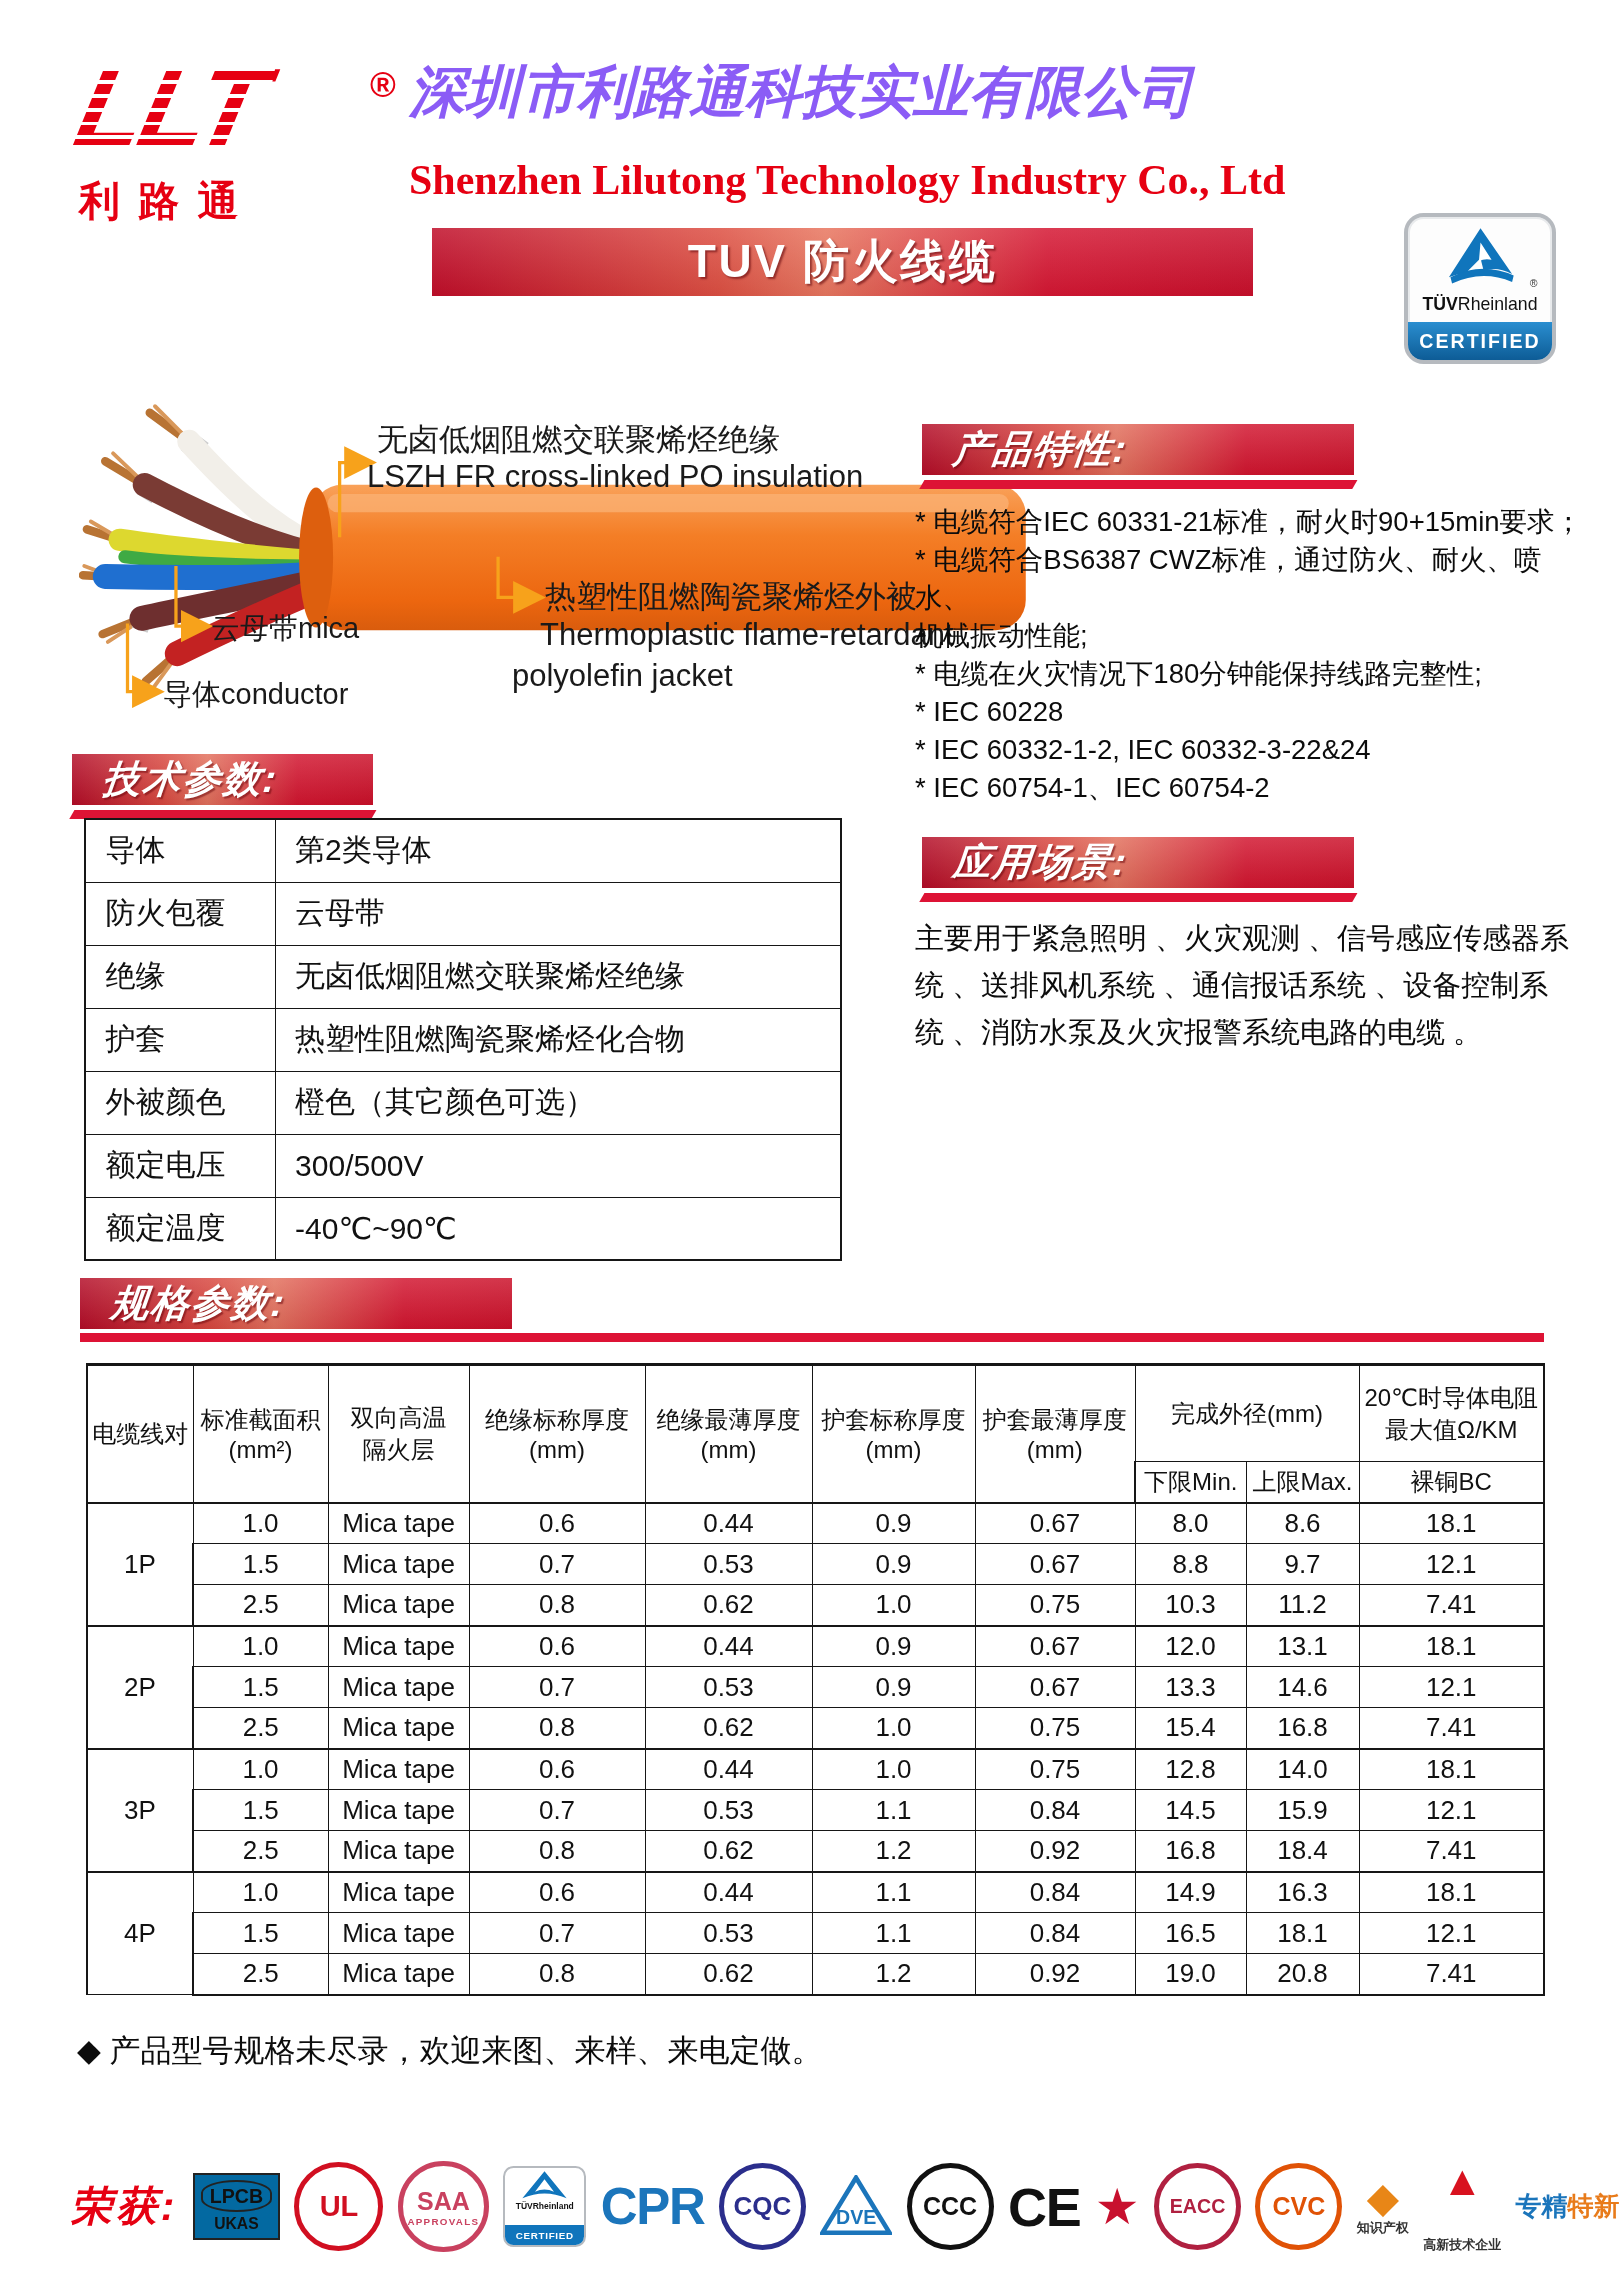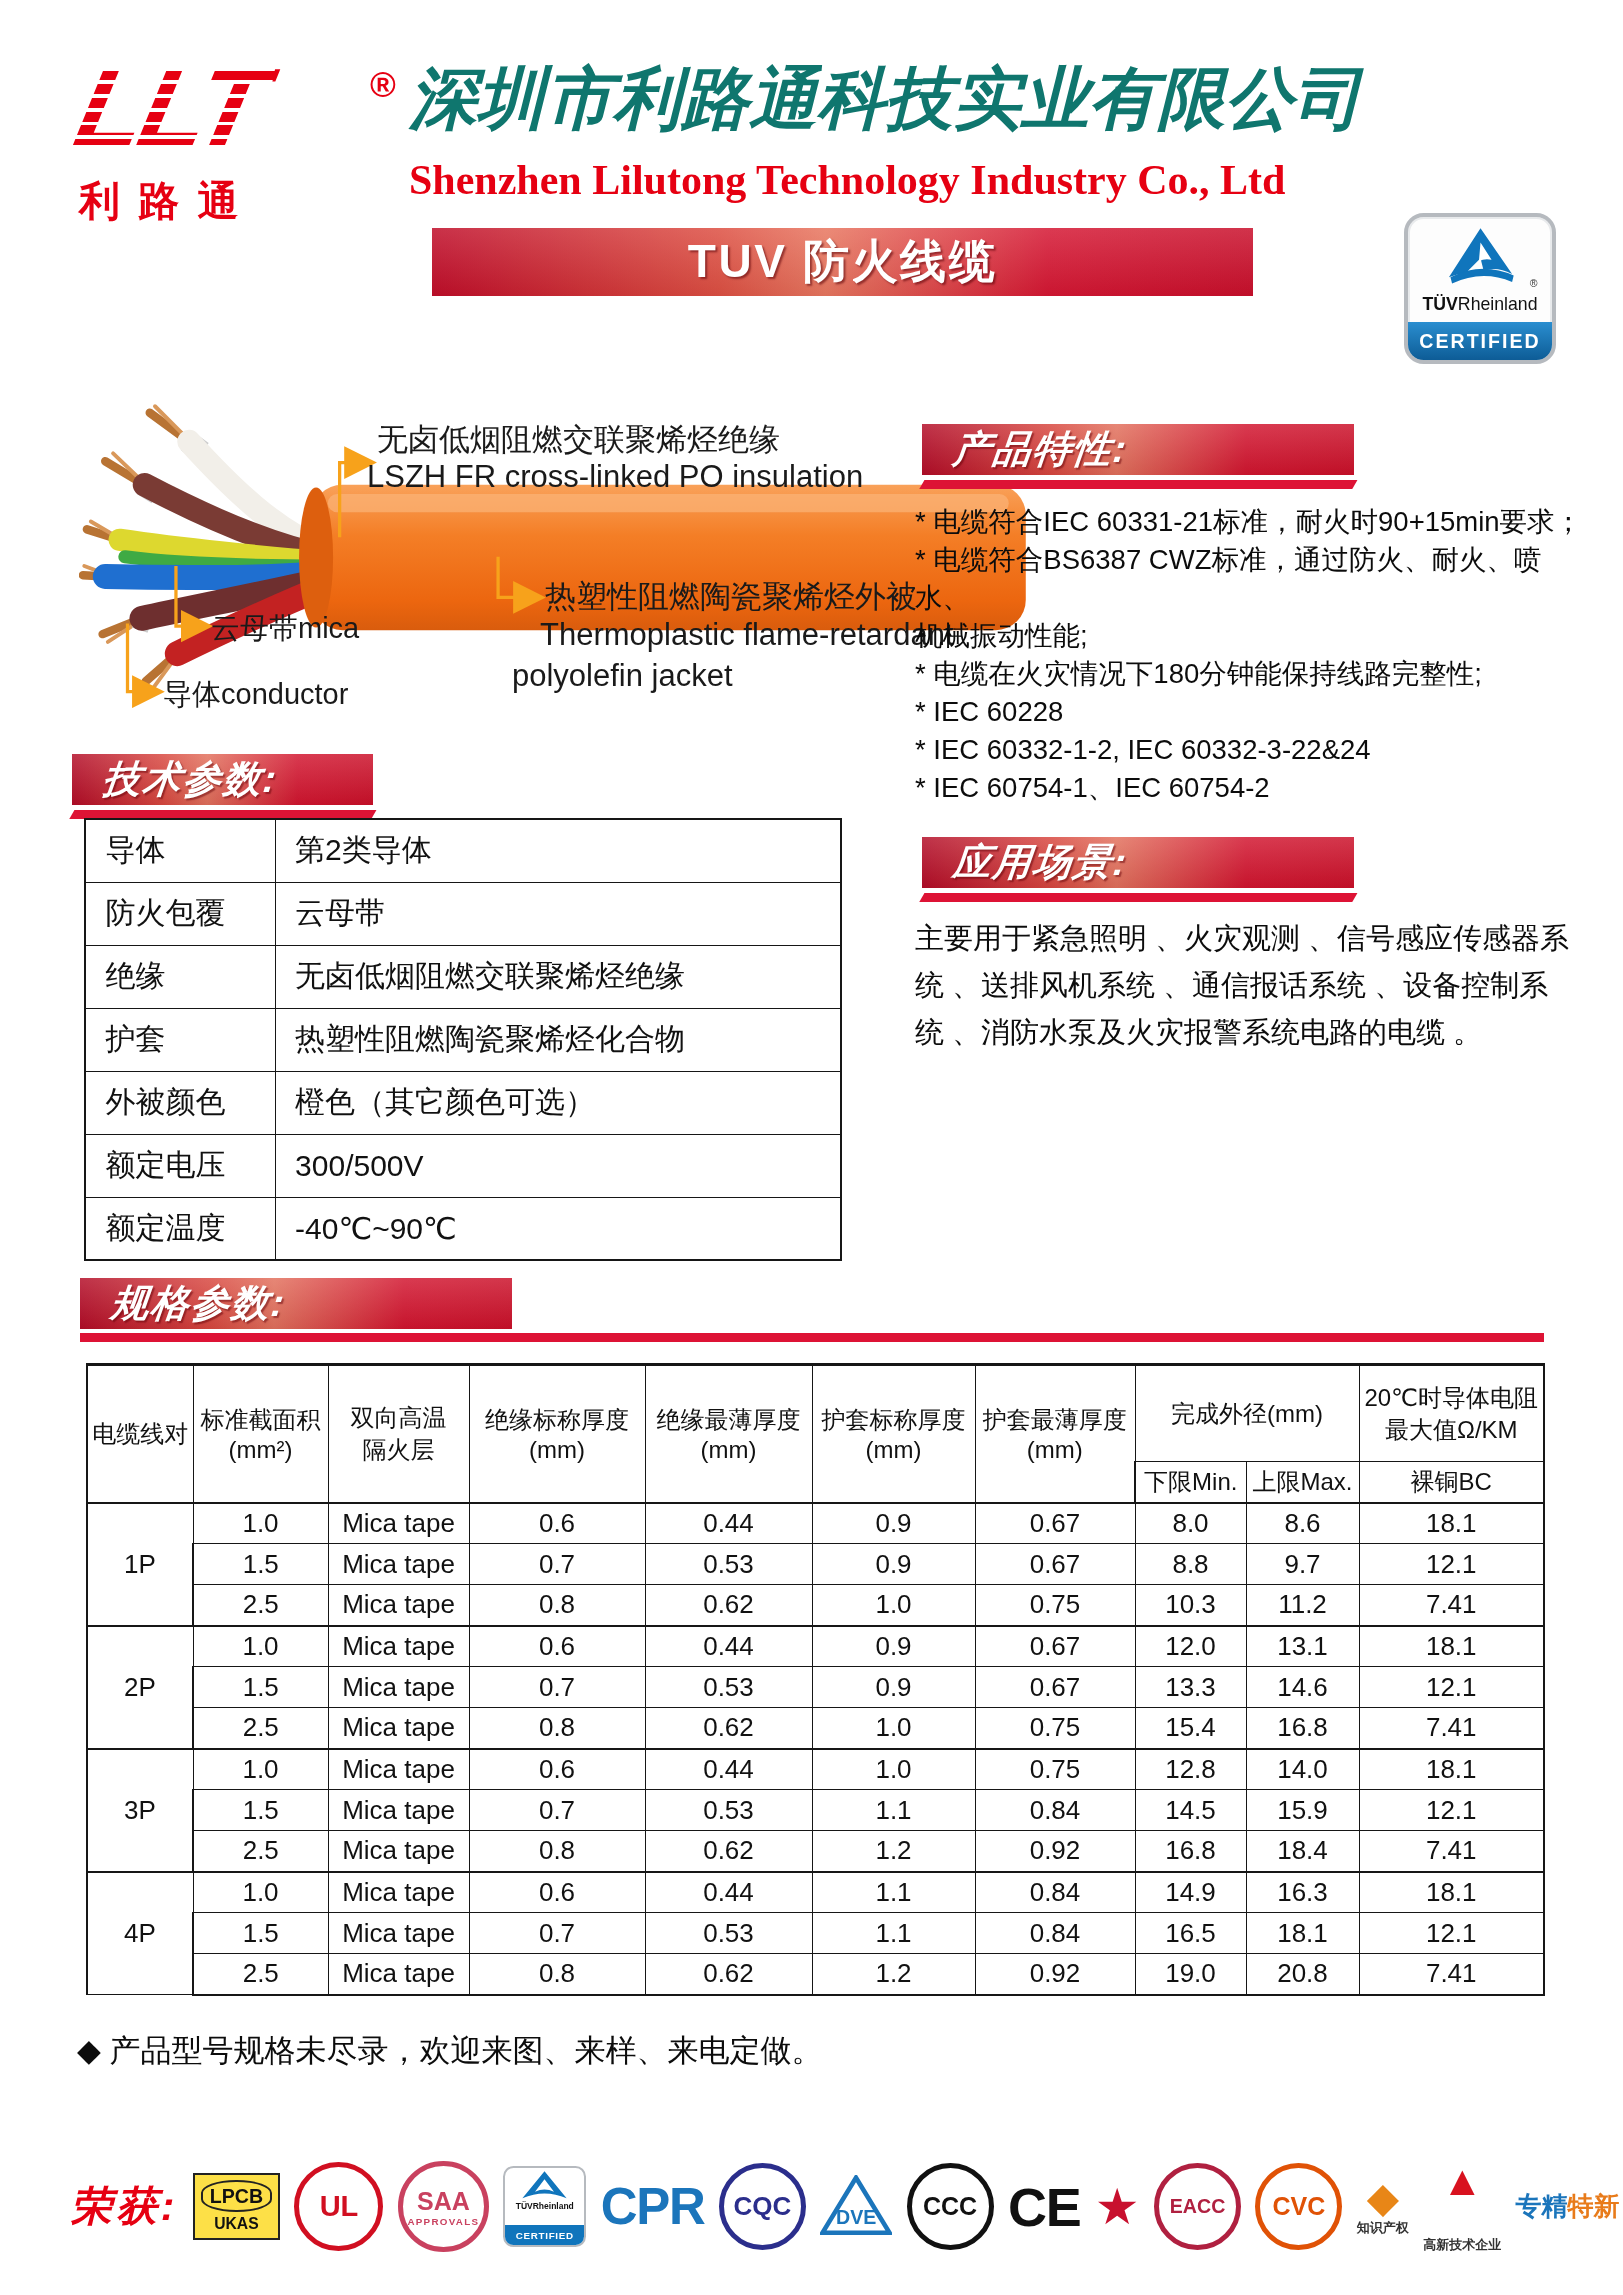--- a/index.html
+++ b/index.html
@@ -8,22 +8,22 @@
   [data-interactable]{box-sizing:border-box;}
 
   
   .logo-block{position:absolute;left:79px;top:52px;width:275px;}
   .logo-llt{position:relative;display:inline-block;font-size:110px;line-height:1;font-weight:900;
             font-style:italic;color:#e60012;letter-spacing:-3.9px;transform:skewX(-12deg);}
   .logo-llt::after{content:"";position:absolute;left:-19.6px;right:-6.5px;top:5.2px;bottom:9.2px;
             background:repeating-linear-gradient(180deg,transparent 0 9.8px,#ffffff 9.8px 13.7px);}
   .logo-reg{position:absolute;left:291px;top:13px;font-size:35px;font-weight:700;color:#e60012;}
   .logo-cn{margin-top:11.8px;font-size:41px;font-weight:800;color:#e60012;letter-spacing:18.3px;white-space:nowrap;}
-  .company-cn{position:absolute;left:409px;top:62px;width:956px;font-size:68px;line-height:1.1;
-            font-weight:900;color:#0f766e;font-family:"Liberation Serif","DejaVu Serif",serif;
+  .company-cn{position:absolute;left:409px;top:62px;width:956px;font-size:56px;line-height:1.1;
+            font-weight:900;color:#8b5cf6;font-family:"Liberation Serif","DejaVu Serif",serif;
             font-style:italic;white-space:nowrap;}
   .company-en{position:absolute;left:409px;top:156px;width:956px;font-size:42px;font-weight:700;
             color:#e60012;font-family:"Liberation Serif","DejaVu Serif",serif;white-space:nowrap;}
   .tuv-banner{position:absolute;left:432px;top:228px;width:821px;height:68px;
             background:linear-gradient(180deg,rgba(255,255,255,.15),rgba(0,0,0,.05)),
                        linear-gradient(90deg,#c00d29 0%,#dd4f42 35%,#e8765f 48%,#d51733 75%,#c90f2b 100%);
             display:flex;align-items:center;justify-content:center;}
   .tuv-banner span{color:#fff;font-size:46px;font-weight:900;letter-spacing:2.6px;
             text-shadow:2px 2px 2px rgba(90,0,8,.55);}
 
@@ -88,21 +88,21 @@
 
   .note{position:absolute;left:77px;top:2030px;font-size:31px;color:#0c0c0c;}
 
   
   .footer{position:absolute;left:71px;top:2146px;width:1505px;height:121px;display:flex;
           align-items:center;gap:14.4px;}
   .award{font-size:41px;font-weight:900;font-style:italic;color:#e60012;letter-spacing:3.9px;white-space:nowrap;}
   .logo-item{display:flex;flex-direction:column;align-items:center;justify-content:center;flex:0 0 auto;}
   .lg-ring{border-radius:50%;display:flex;flex-direction:column;align-items:center;justify-content:center;
            font-weight:900;}
-  .lg-box{border:2.6px solid #222;background:#fde047;padding:5.2px 6.5px;display:flex;flex-direction:column;
+  .lg-box{border:2.6px solid #222;background:#0369a1;padding:5.2px 6.5px;display:flex;flex-direction:column;
           align-items:center;gap:2.6px;font-weight:700;}
   .lg-plain{font-weight:900;letter-spacing:-1.3px;}
   .lg-sub{font-size:13px;font-weight:700;margin-top:2.6px;color:#333;text-align:center;line-height:1.15;}
   .lg-tuv{width:79px;height:77px;border:2.6px solid #b6babf;border-radius:10.5px;background:#fff;
           position:relative;overflow:hidden;}
   .lg-tuv .t{position:absolute;top:33px;left:0;right:0;text-align:center;font-size:8.5px;font-weight:700;}
   .lg-tuv .bar{position:absolute;bottom:0;left:0;right:0;height:19.6px;background:#1075bc;color:#fff;
           font-size:9.8px;font-weight:800;display:flex;align-items:center;justify-content:center;letter-spacing:0.7px;}
   .lg-two b{font-weight:900;font-size:26px;}
 </style>

